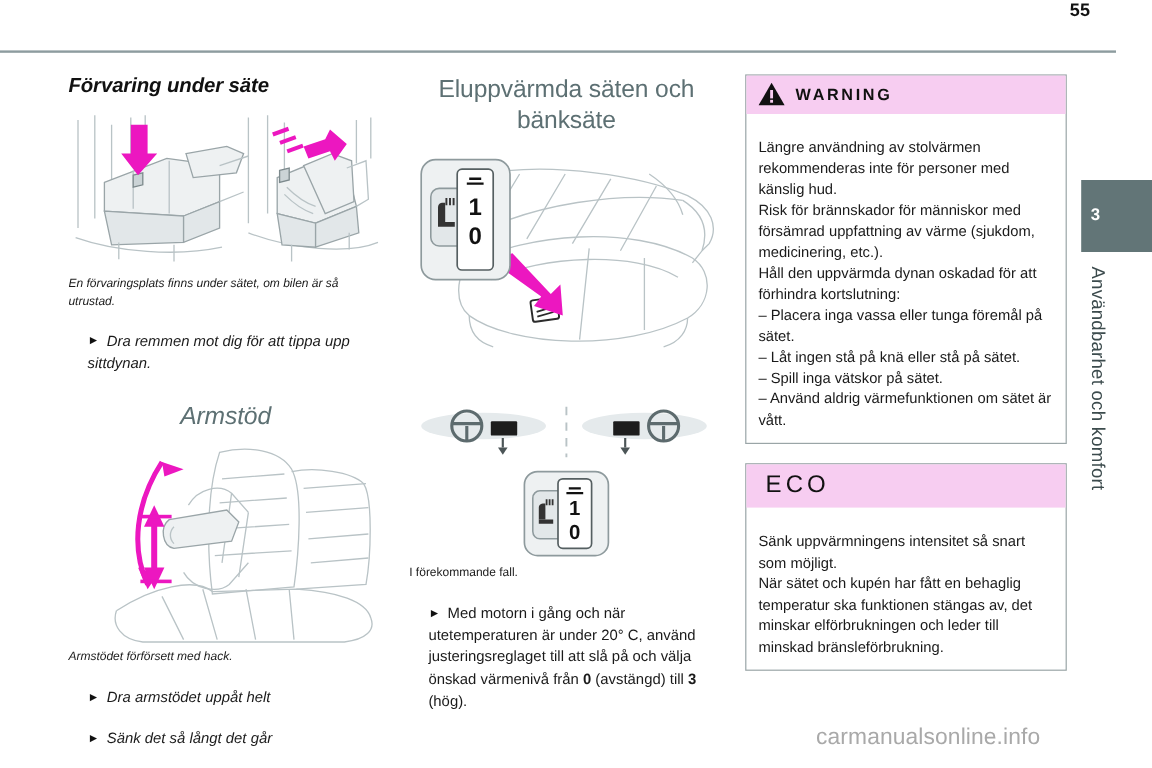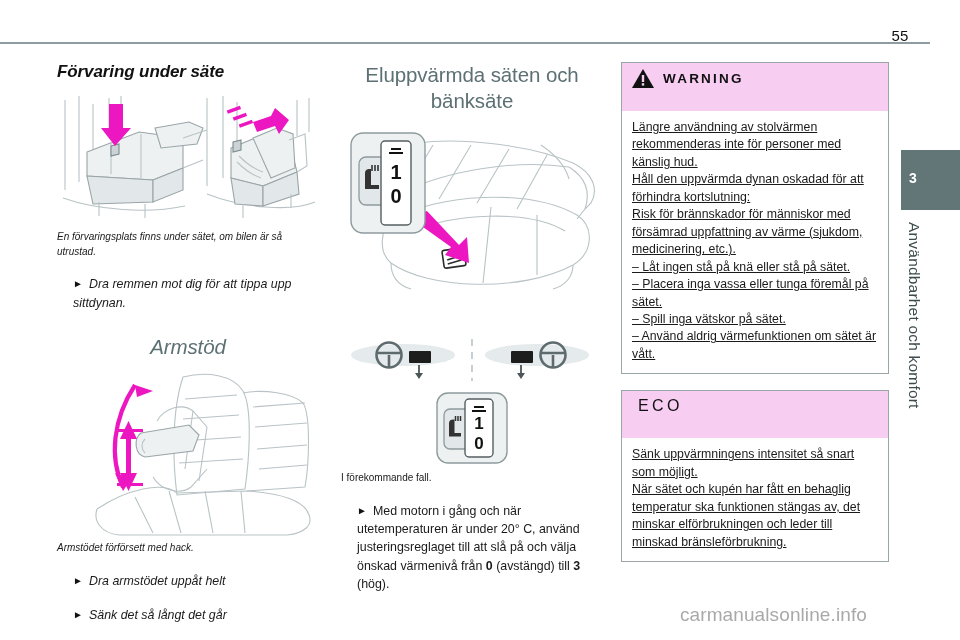--- a/index.html
+++ b/index.html
@@ -12,26 +12,26 @@
     height: 640px;
     position: relative;
     overflow: hidden;
     font-family: "Liberation Sans", sans-serif;
     color: #1a1a1a;
   }
 
   
   .page-number {
     position: absolute;
-    top: 27px;
+    top: 0;
     left: 880px;
     width: 40px;
     text-align: center;
     font-size: 15px;
-    font-weight: normal;
+    font-weight: bold;
     color: #111;
     letter-spacing: .2px;
   }
   .top-rule {
     position: absolute;
     top: 42px;
     left: 0;
     width: 930px;
     height: 2px;
     background: #8d9c9f;
@@ -127,40 +127,39 @@
   }
 
   
   .box {
     border: 1px solid #9aa5a7;
     background: #ffffff;
     margin-bottom: 16px;
   }
   .box-head {
     background: #f7cdf1;
-    padding: 6px 10px 23px 10px;
+    padding: 6px 10px 7px 10px;
     display: flex;
     align-items: center;
     gap: 9px;
   }
   .box-head .label {
     font-size: 13.5px;
     font-weight: bold;
     letter-spacing: 2.2px;
     color: #111;
   }
   .box-head.eco .label {
     font-weight: normal;
     letter-spacing: 3.4px;
-    font-size: 16px;
+    font-size: 20px;
     padding-left: 6px;
   }
   .box-body {
-    padding: 8px 10px 10px 10px;
-    text-decoration: underline;
+    padding: 20px 10px 10px 10px;
   }
   .box-body p {
     margin: 0;
     font-size: 12.3px;
     line-height: 1.42;
     color: #1a1a1a;
   }
   .warn-triangle { display:block; }
 
   
@@ -389,24 +388,24 @@
     <div class="box-head">
       <svg class="warn-triangle" width="22" height="19" viewBox="0 0 22 19">
         <path d="M11 0 L22 19 L0 19 Z" fill="#111"></path>
         <rect x="9.8" y="6" width="2.4" height="7" fill="#f7cdf1"></rect>
         <rect x="9.8" y="14.2" width="2.4" height="2.4" fill="#f7cdf1"></rect>
       </svg>
       <span class="label">WARNING</span>
     </div>
     <div class="box-body">
       <p>Längre användning av stolvärmen rekommenderas inte för personer med känslig hud.</p>
+      <p>Risk för brännskador för människor med försämrad uppfattning av värme (sjukdom, medicinering, etc.).</p>
       <p>Håll den uppvärmda dynan oskadad för att förhindra kortslutning:</p>
-      <p>Risk för brännskador för människor med försämrad uppfattning av värme (sjukdom, medicinering, etc.).</p>
+      <p>– Placera inga vassa eller tunga föremål på sätet.</p>
       <p>– Låt ingen stå på knä eller stå på sätet.</p>
-      <p>– Placera inga vassa eller tunga föremål på sätet.</p>
       <p>– Spill inga vätskor på sätet.</p>
       <p>– Använd aldrig värmefunktionen om sätet är vått.</p>
     </div>
   </div>
 
   <div class="box" style="margin-top:16px">
     <div class="box-head eco">
       <span class="label">ECO</span>
     </div>
     <div class="box-body">

